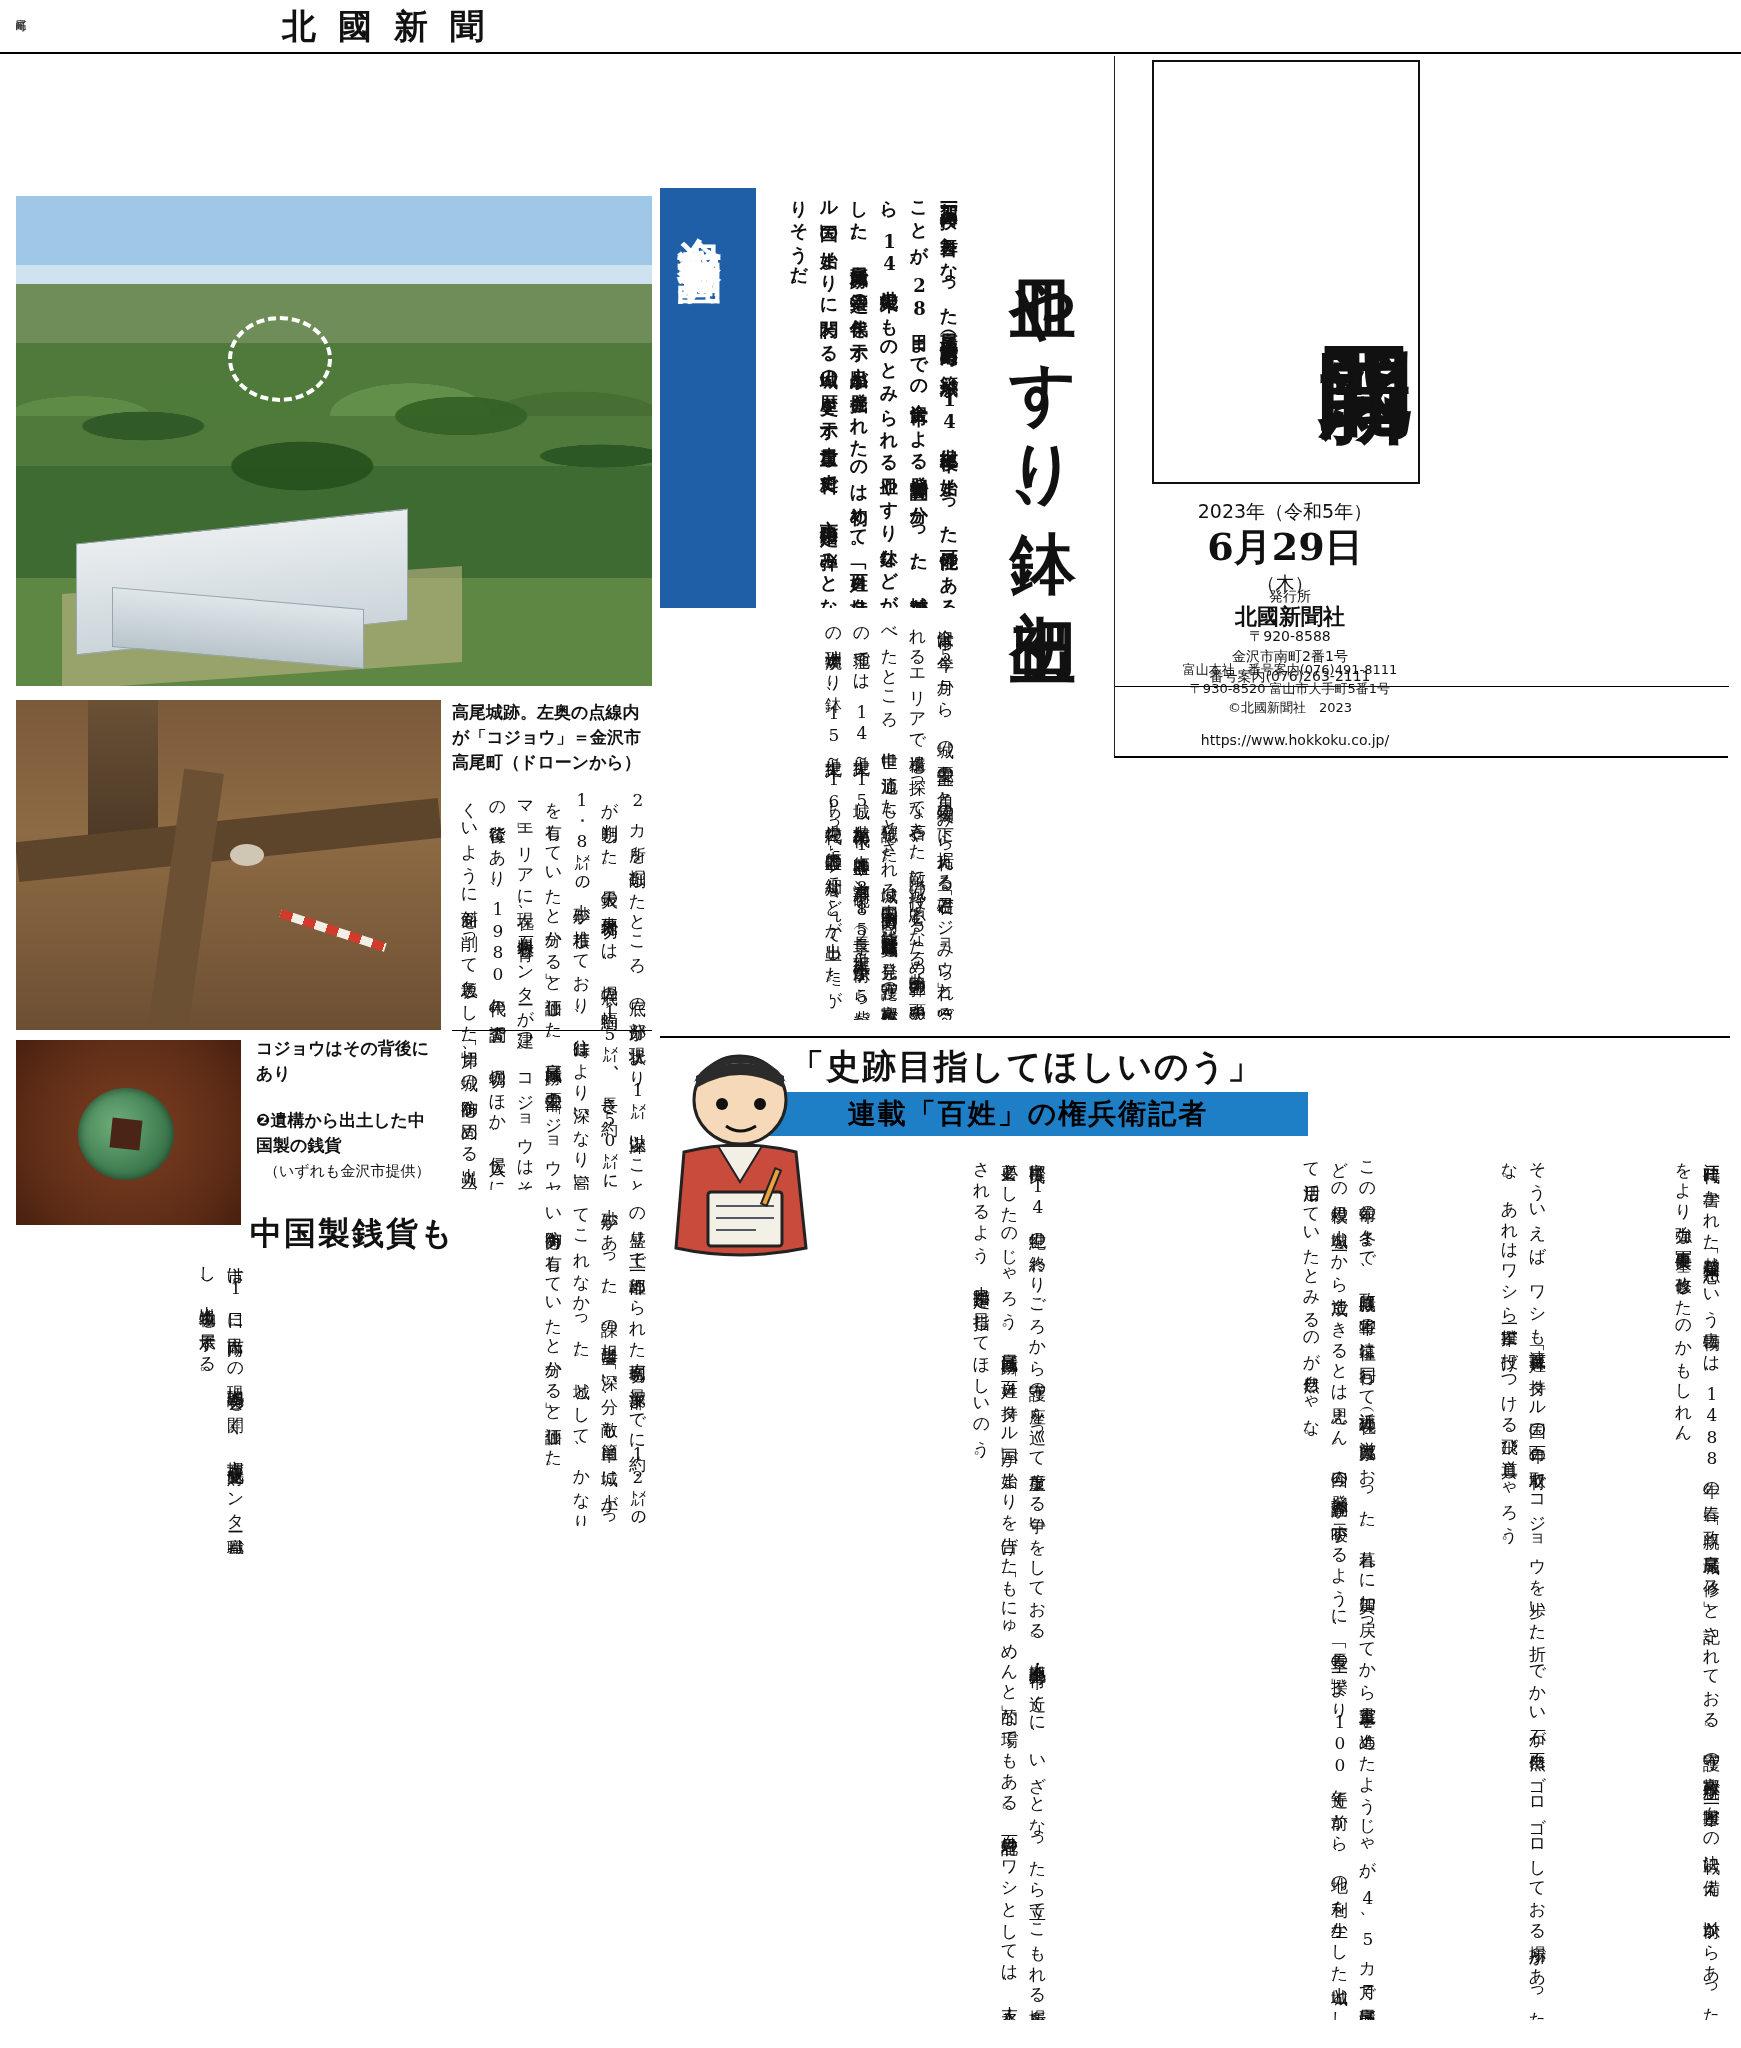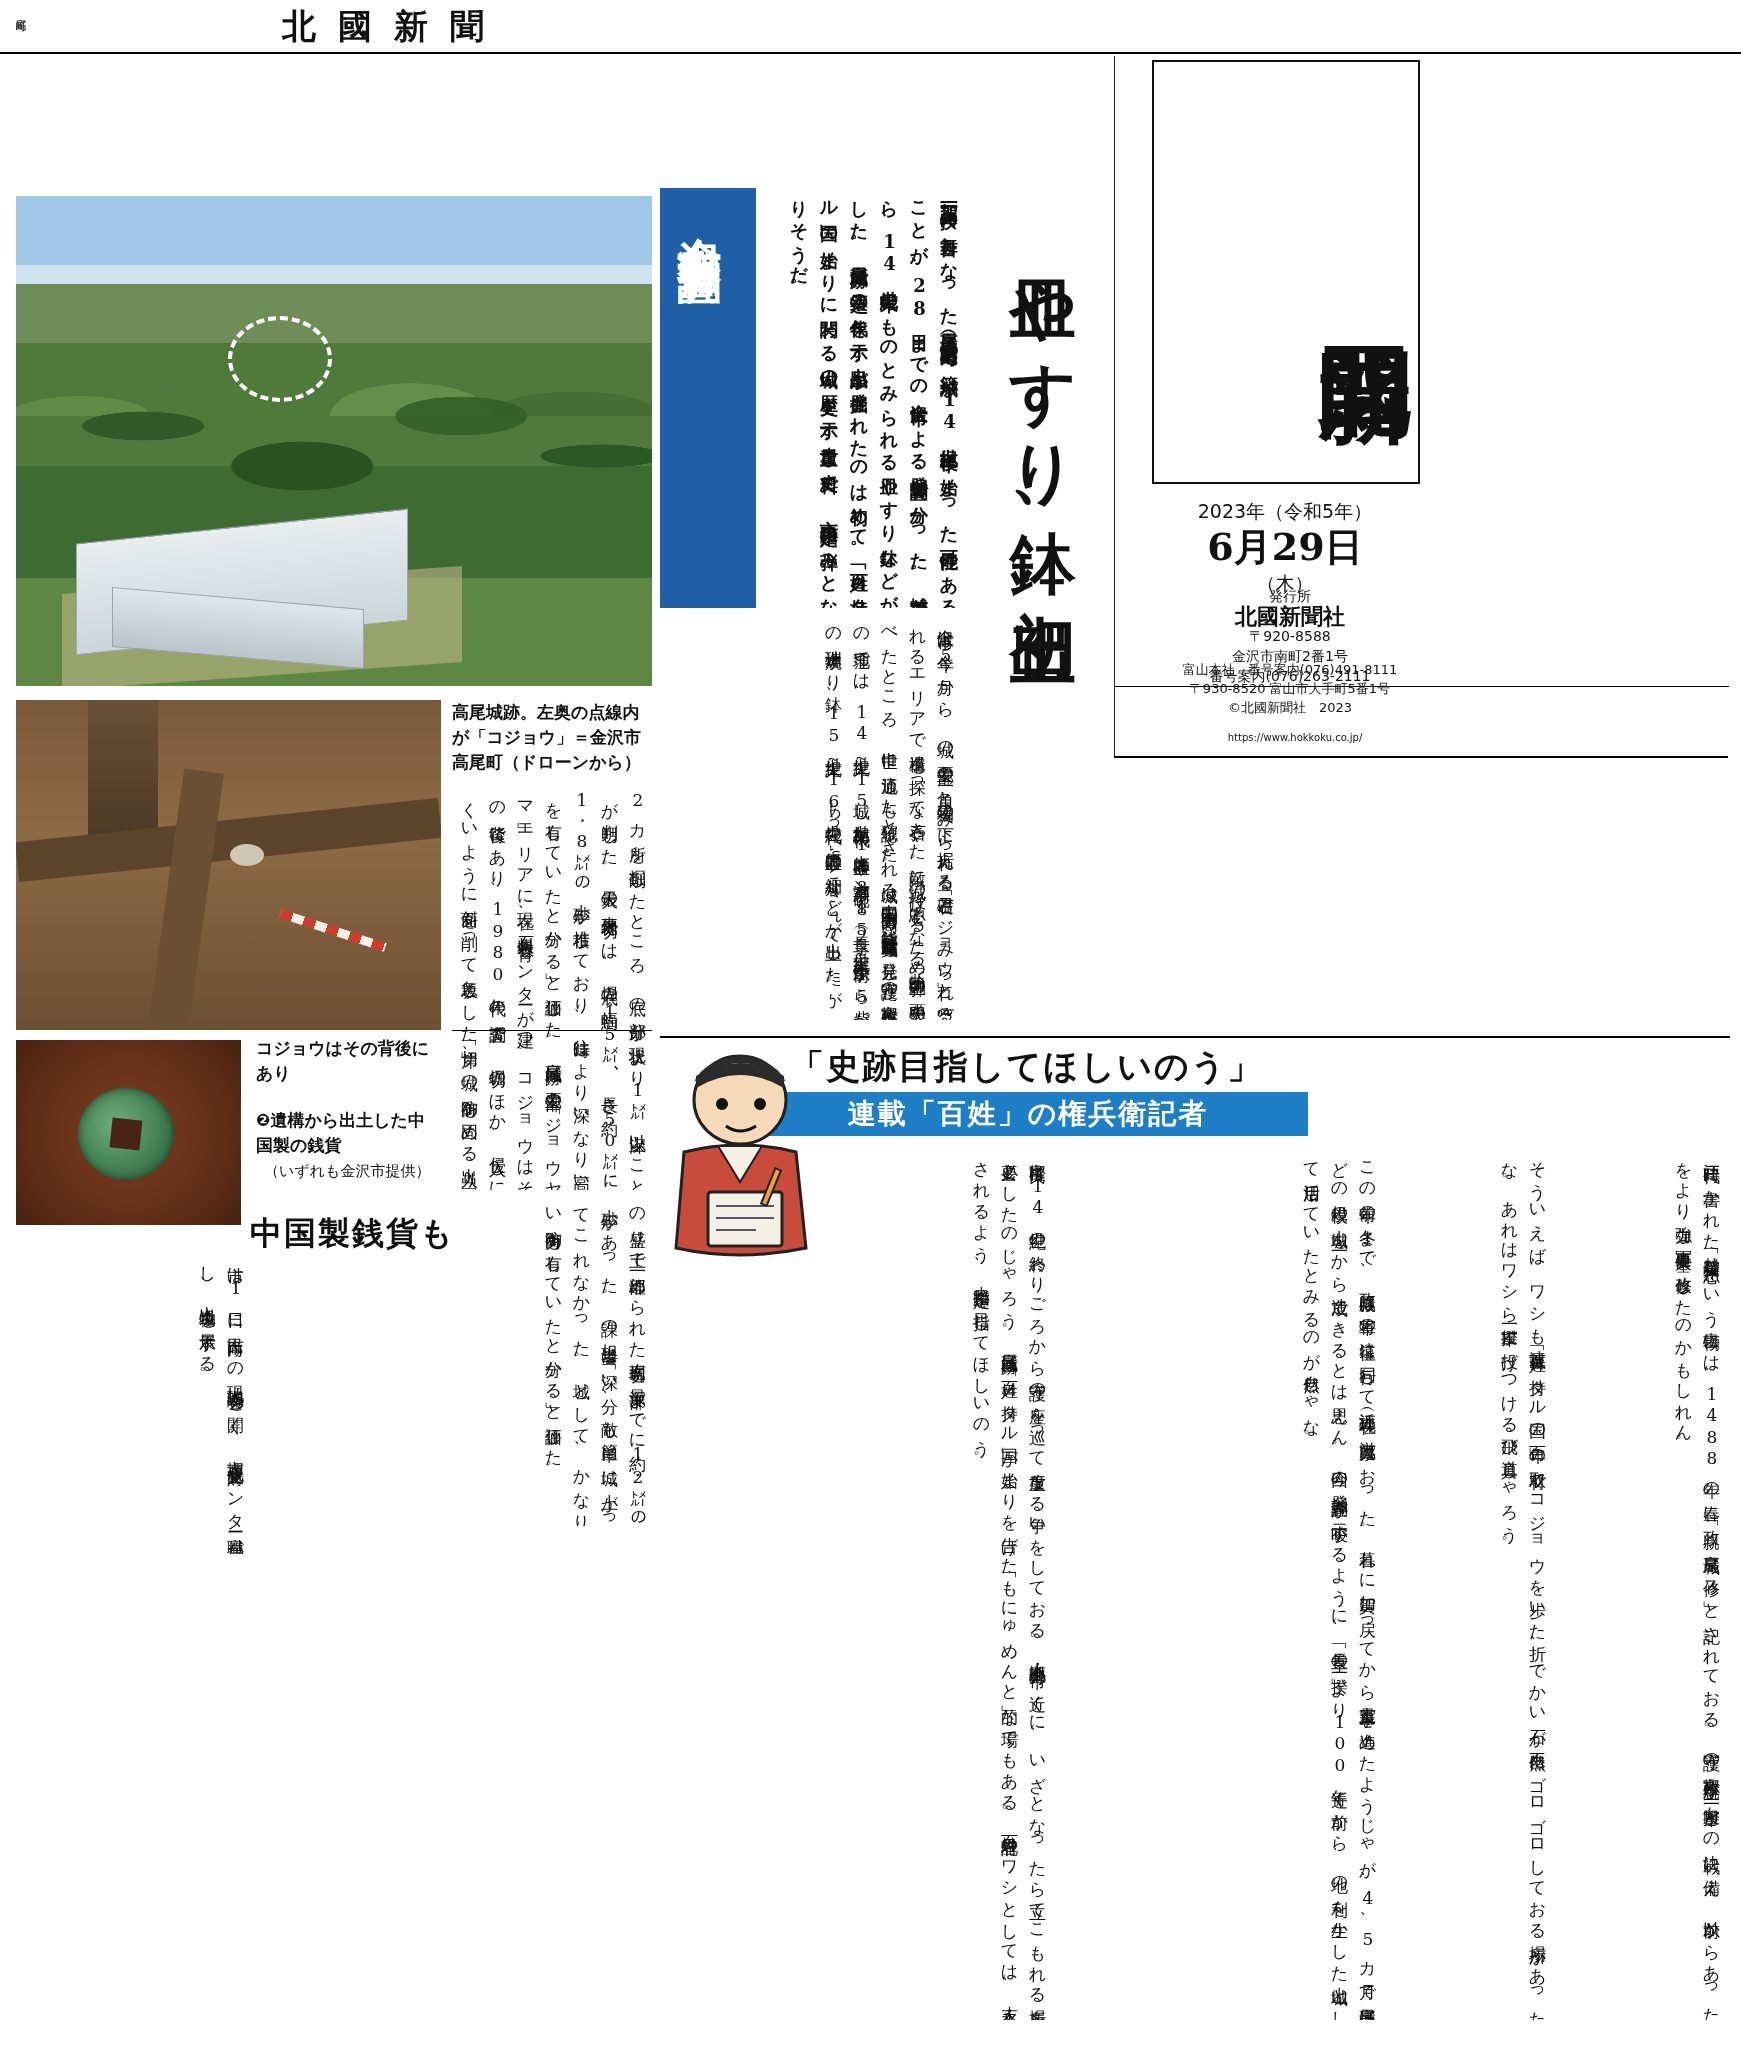--- a/index.html
+++ b/index.html
@@ -217,36 +217,36 @@
     position:absolute;left:1140px;top:586px;width:300px;text-align:center;
     font-size:14px;line-height:20px;
   }
   .rp-pub .nm{font-size:22px;font-weight:bold;font-family:"DejaVu Serif",serif;}
   .rp-extra{
     position:absolute;left:1130px;top:660px;width:320px;text-align:center;
     font-size:13px;line-height:19px;
   }
   .rp-url{
     position:absolute;left:1130px;top:732px;width:330px;text-align:center;
-    font-size:10px;
+    font-size:14px;
   }
 
   
   .serial-box{
     position:absolute;left:660px;top:1036px;width:1070px;height:992px;
     border-top:2px solid #000;
   }
   .serial-title{
     position:absolute;left:790px;top:1044px;width:560px;
     font-family:"DejaVu Serif", serif;font-weight:bold;
     font-size:34px;letter-spacing:2px;white-space:nowrap;
   }
   .serial-band{
     position:absolute;left:748px;top:1092px;width:560px;height:44px;
-    background:#1f7fc6;color:#ffffff;
+    background:#1f7fc6;color:#000000;
     font-family:"DejaVu Serif", serif;font-weight:bold;font-size:28px;
     letter-spacing:2px;line-height:44px;text-align:center;
   }
   .mascot{
     position:absolute;left:656px;top:1042px;width:170px;height:260px;
   }
 
   .hr-thin{position:absolute;background:#000;}
   .divider-v{position:absolute;width:1px;background:#222;}
 </style>

